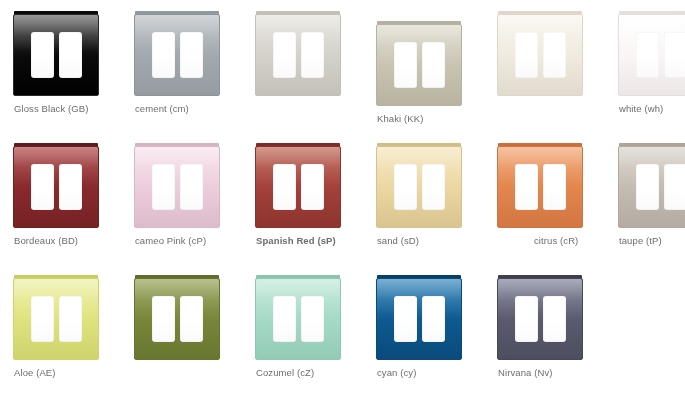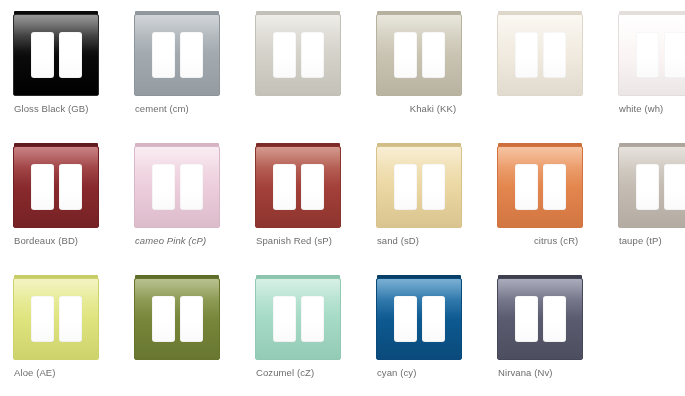--- a/index.html
+++ b/index.html
@@ -138,21 +138,21 @@
         <div class="plate-lip" style="background: rgb(195, 192, 184);"></div>
         <div class="plate-face" style="background: linear-gradient(rgb(227, 225, 218) 0%, rgb(213, 210, 202) 45%, rgb(203, 200, 191) 100%); border: 1px solid rgb(194, 191, 182);">
           <div class="plate-openings">
             <div class="opening" style="background: rgb(255, 255, 255);"></div>
             <div class="opening" style="background: rgb(255, 255, 255);"></div>
           </div>
           <div class="plate-gloss"></div>
         </div>
       </div>
     </div>
-    <div class="swatch-cell" style="left: 366px; top: 3px; text-align: center;">
+    <div class="swatch-cell" style="left: 366px; top: 13px;">
       <div class="plate-wrap">
         <div class="plate-lip" style="background: rgb(182, 176, 158);"></div>
         <div class="plate-face" style="background: linear-gradient(rgb(219, 215, 201) 0%, rgb(202, 197, 179) 45%, rgb(191, 185, 166) 100%); border: 1px solid rgb(183, 178, 160);">
           <div class="plate-openings">
             <div class="opening" style="background: rgb(255, 255, 255);"></div>
             <div class="opening" style="background: rgb(255, 255, 255);"></div>
           </div>
           <div class="plate-gloss"></div>
         </div>
       </div>
@@ -200,23 +200,23 @@
       <div class="plate-wrap">
         <div class="plate-lip" style="background: rgb(215, 180, 196);"></div>
         <div class="plate-face" style="background: linear-gradient(rgb(246, 225, 234) 0%, rgb(237, 206, 220) 45%, rgb(228, 194, 210) 100%); border: 1px solid rgb(217, 183, 199);">
           <div class="plate-openings">
             <div class="opening" style="background: rgb(255, 255, 255);"></div>
             <div class="opening" style="background: rgb(255, 255, 255);"></div>
           </div>
           <div class="plate-gloss"></div>
         </div>
       </div>
-      <div class="swatch-label" style="color: rgb(109, 109, 109); font-style: italic;">cameo Pink (cP)</div>
-    </div>
-    <div class="swatch-cell" style="left: 245px; top: 135px;">
+      <div class="swatch-label" style="color: rgb(109, 109, 109);">cameo Pink (cP)</div>
+    </div>
+    <div class="swatch-cell" style="left: 245px; top: 135px; font-weight: bold;">
       <div class="plate-wrap">
         <div class="plate-lip" style="background: rgb(125, 43, 40);"></div>
         <div class="plate-face" style="background: linear-gradient(rgb(185, 92, 74) 0%, rgb(164, 65, 58) 45%, rgb(147, 54, 48) 100%); border: 1px solid rgb(138, 50, 44);">
           <div class="plate-openings">
             <div class="opening" style="background: rgb(255, 255, 255);"></div>
             <div class="opening" style="background: rgb(255, 255, 255);"></div>
           </div>
           <div class="plate-gloss"></div>
         </div>
       </div>

